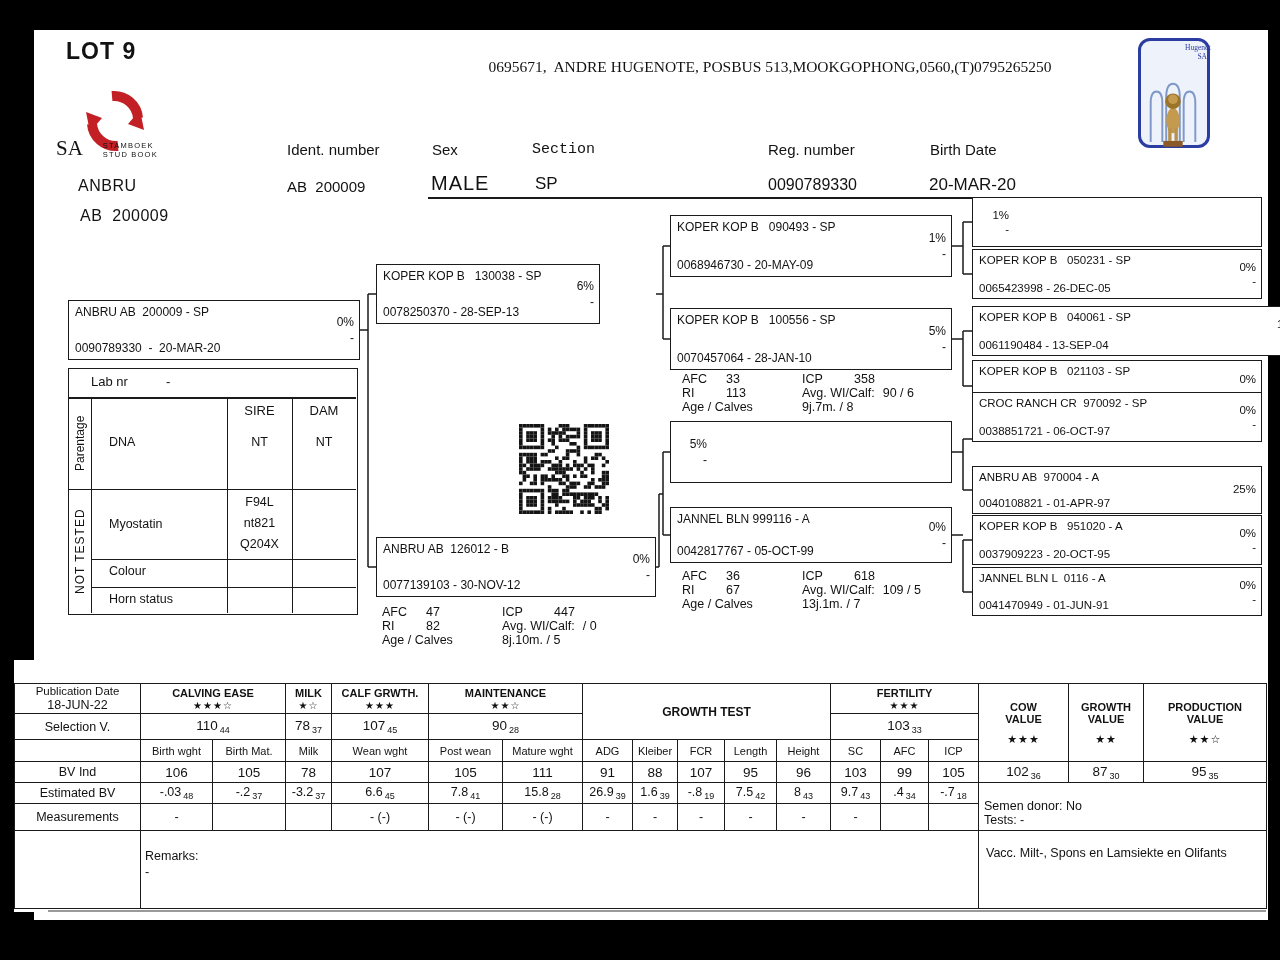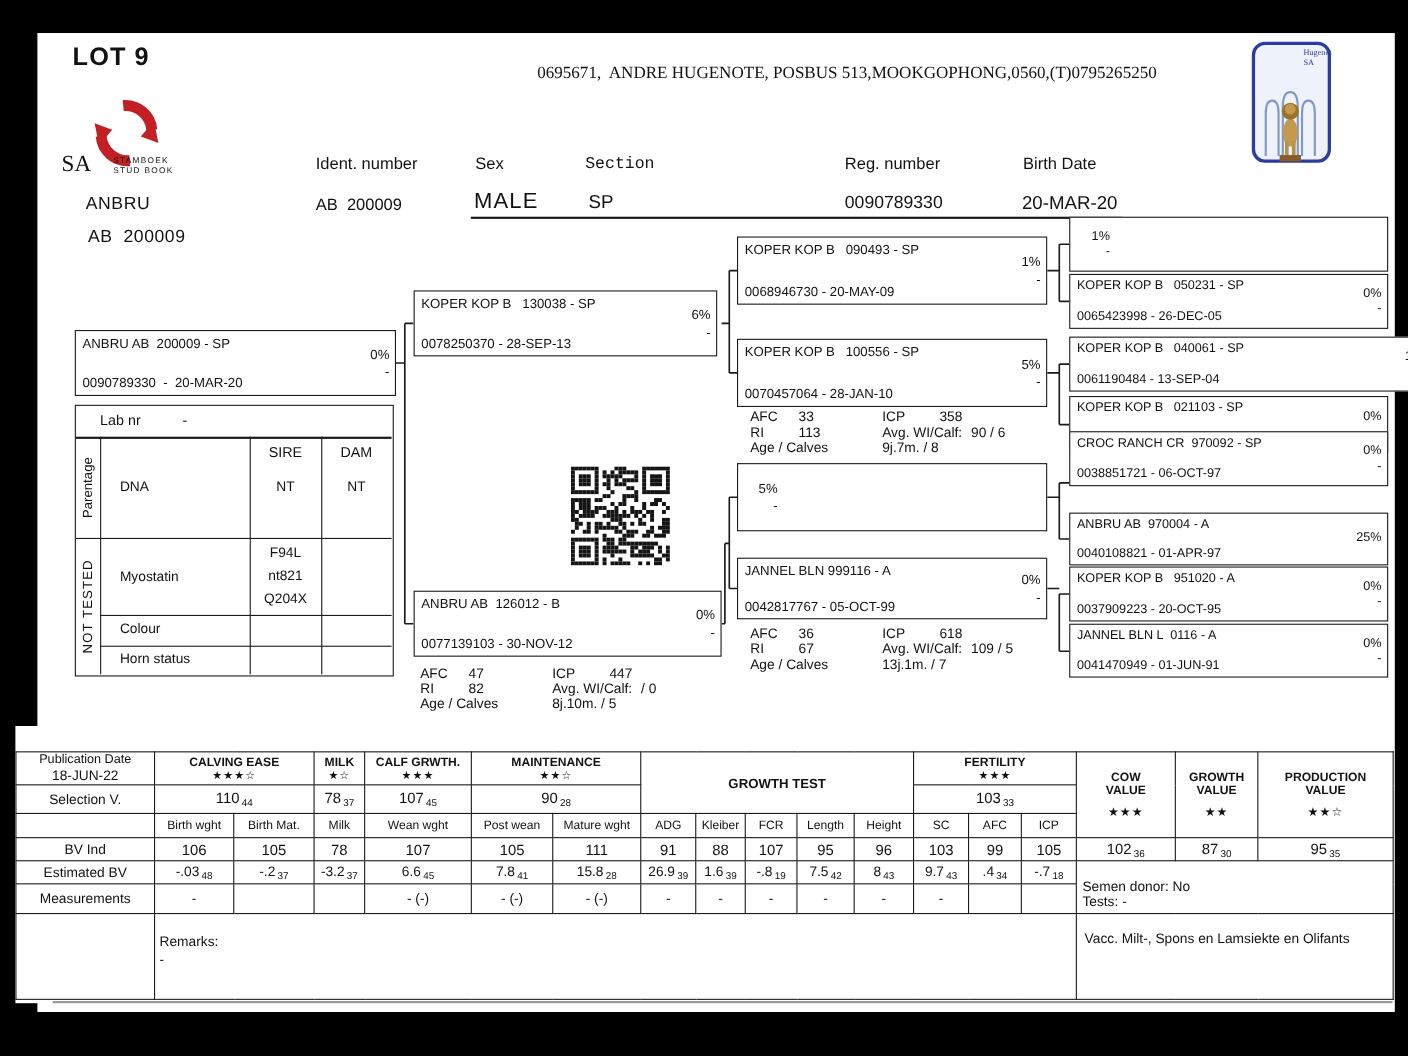--- a/index.html
+++ b/index.html
@@ -33,21 +33,21 @@
   .pl{font-size:11.5px;}
   .pd{font-size:12.5px;margin-top:1px;}
   .val{font-size:13.5px;}
   .sm{font-size:12.5px;}
   .acc{font-size:9px;margin-left:2px;vertical-align:-3px;}
   .sub{font-size:11px;}
   .semen{text-align:left !important;vertical-align:bottom !important;padding:2px 2px 3px 5px !important;font-size:12.5px;line-height:14px;}
   .remarks{text-align:left !important;vertical-align:top !important;padding:17px 0 0 4px !important;font-size:12.5px;line-height:16px;}
   .vaccc{text-align:left !important;vertical-align:top !important;padding:15px 4px 0 7px !important;font-size:12.5px;}
   #badge{position:absolute;left:1138px;top:38px;width:72px;height:110px;border:3px solid #2b3da0;border-radius:12px;background:#eef2fb;box-sizing:border-box;}
-  .badge-title{font-size:7.5px;color:#2b3da0;text-align:left;margin-top:2px;font-family:"Liberation Serif",serif;padding-left:44px;}
+  .badge-title{font-size:7.5px;color:#2b3da0;text-align:right;margin-top:2px;font-family:"Liberation Serif",serif;padding-left:44px;}
 </style>
 </head>
 <body>
 
 <div id="canvas">
 
   <div class="page" style="left:34px;top:30px;width:1234px;height:890px;"></div>
   <div class="page" style="left:14px;top:660px;width:24px;height:252px;"></div>
 
   <div class="t" style="left:66px;top:38px;font-size:23px;font-weight:700;letter-spacing:1px;text-align:right;">LOT 9</div>
@@ -111,21 +111,21 @@
              M952 339 H963 M963 331 V386 M963 331 H972 M963 386 H972
              M952 452 H963 M963 439 V490 M963 439 H972 M963 490 H972
              M952 535 H963 M963 540 V592 M963 540 H972 M963 592 H972" stroke="#1b1b1b" stroke-width="1.5" fill="none"></path>
   </svg>
 
   <div class="ped" style="left:68px;top:300px;width:292px;height:60px;">
     <div class="m"><div>ANBRU AB  200009 - SP</div><div>0090789330  -  20-MAR-20</div></div>
     <div class="p"><div>0%</div><div>-</div></div>
   </div>
 
-  <div class="ped" style="left:376px;top:264px;width:276px;height:60px;">
+  <div class="ped" style="left:376px;top:264px;width:224px;height:60px;">
     <div class="m"><div>KOPER KOP B   130038 - SP</div><div>0078250370 - 28-SEP-13</div></div>
     <div class="p"><div>6%</div><div>-</div></div>
   </div>
 
   <div class="ped" style="left:376px;top:537px;width:280px;height:60px;">
     <div class="m"><div>ANBRU AB  126012 - B</div><div>0077139103 - 30-NOV-12</div></div>
     <div class="p"><div>0%</div><div>-</div></div>
   </div>
 
   <div class="ped" style="left:670px;top:215px;width:282px;height:62px;">

